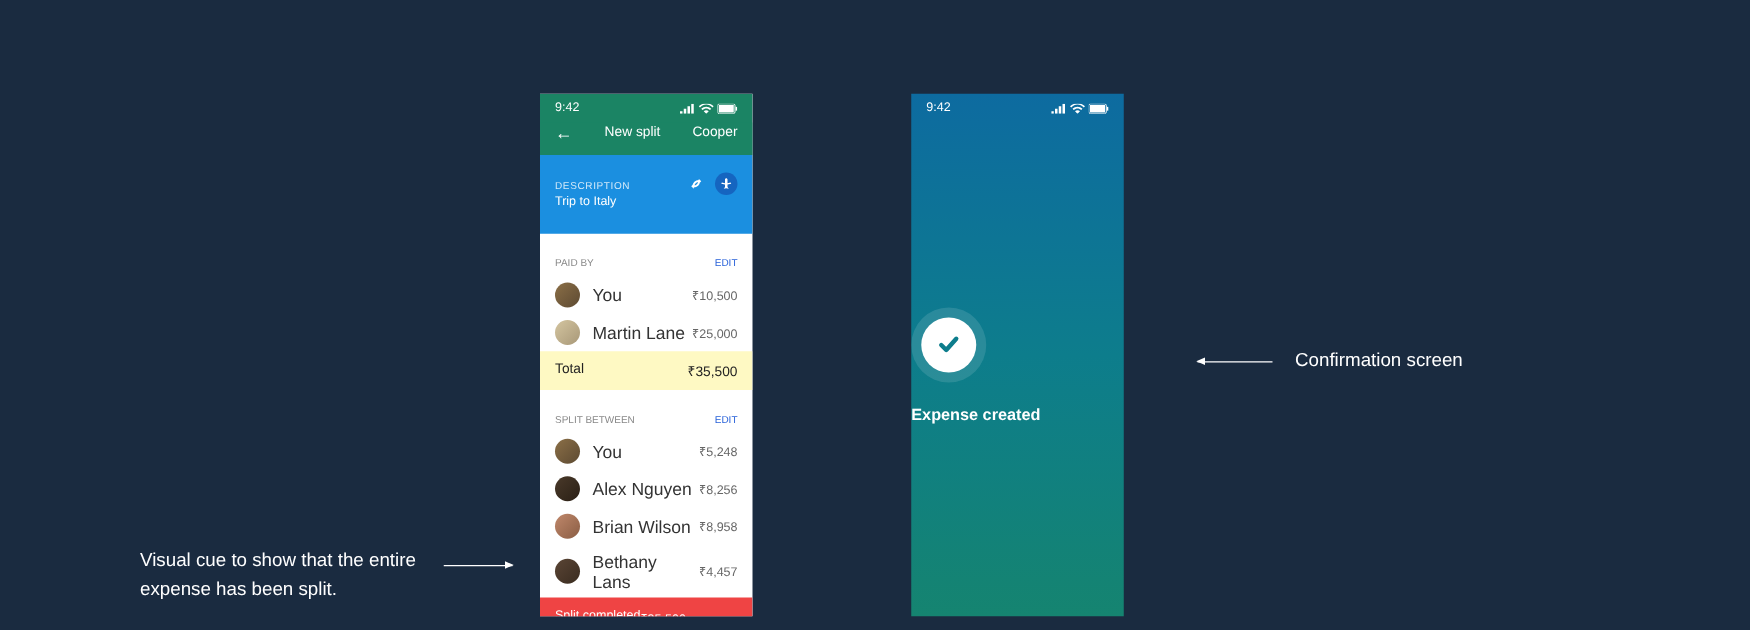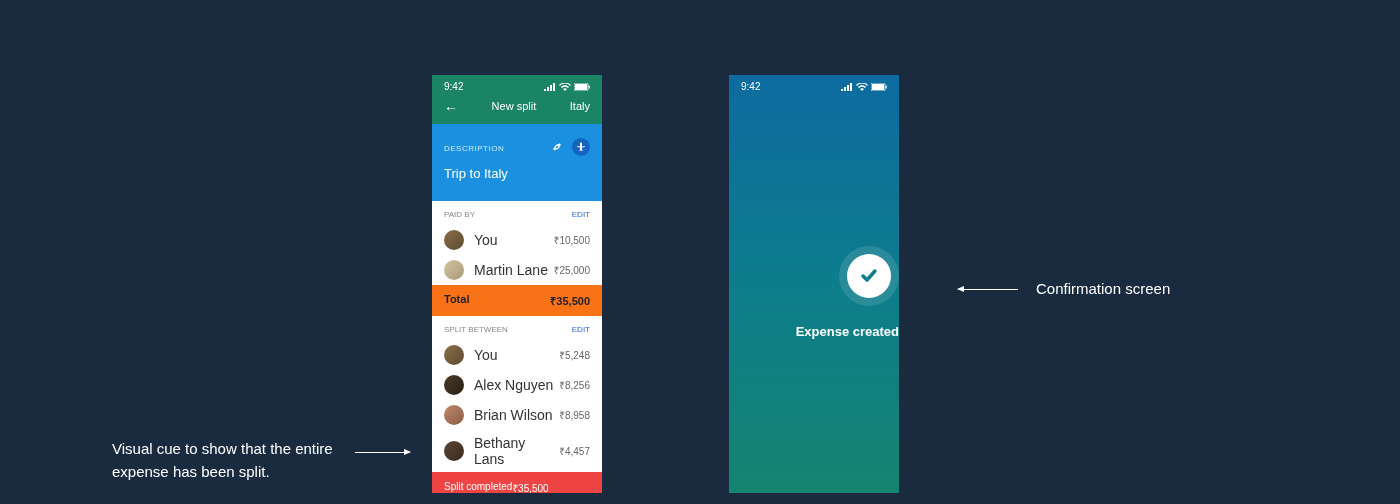--- a/index.html
+++ b/index.html
@@ -8,34 +8,34 @@
 .phone-1{left:432px;height:418px}
 .phone-2{left:729px;height:418px;background:linear-gradient(180deg,#0d6ba0 0%,#0d7d8c 50%,#158470 100%)}
 .status-bar{display:flex;justify-content:space-between;align-items:center;padding:6px 12px;color:#fff;font-size:10px;font-weight:500}
 .status-icons{display:flex;gap:3px;align-items:center}
 .header{background:#1b8464;color:#fff;padding:0 12px 10px;display:flex;justify-content:space-between;align-items:center;font-size:11px}
 .header-bar{background:#1b8464}
 .back{font-size:14px;font-weight:300}
 .create{font-size:11px}
 .desc-section{background:#1b8fe0;color:#fff;padding:20px 12px;position:relative}
 .desc-label{font-size:8px;opacity:.8;letter-spacing:.5px}
-.desc-value{font-size:13px;margin-top:13px}
+.desc-value{font-size:10px;margin-top:3px}
 .desc-icons{position:absolute;right:12px;top:14px;display:flex;gap:6px;align-items:center}
 .icon-circle{width:18px;height:18px;display:flex;align-items:center;justify-content:center}
 .icon-plane{background:#1565c0;border-radius:50%}
-.section-head{display:flex;justify-content:space-between;padding:9px 12px 6px;font-size:8px;color:#888}
+.section-head{display:flex;justify-content:space-between;padding:19px 12px 6px;font-size:8px;color:#888}
 .edit{color:#2962d9;font-weight:400}
 .row{display:flex;align-items:center;padding:5px 12px}
 .avatar{width:20px;height:20px;border-radius:50%;margin-right:10px;background:#999;flex-shrink:0}
 .row-name{font-size:14px;color:#333;flex:1}
 .row-amount{font-size:10px;color:#666}
-.total-row{background:#f97316;padding:8px 12px;display:flex;justify-content:space-between;font-size:11px;font-weight:700;color:#222}
+.total-row{background:#fef9c3;padding:8px 12px;display:flex;justify-content:space-between;font-size:11px;font-weight:400;color:#222}
 .split-complete{background:#ef4444;color:#fff;padding:9px 12px;display:flex;justify-content:flex-start;font-size:10px;font-weight:500}
 .footer{background:#fff;display:flex;align-items:center;padding:10px 12px;gap:14px;font-size:9px;color:#888;border-top:1px solid #eee}
-.confirm-content{display:flex;flex-direction:column;align-items:flex-end;justify-content:center;height:calc(100% - 30px);color:#fff}
+.confirm-content{display:flex;flex-direction:column;align-items:flex-start;justify-content:center;height:calc(100% - 30px);color:#fff}
 .check-outer{width:60px;height:60px;border-radius:50%;background:rgba(255,255,255,.12);display:flex;align-items:center;justify-content:center;margin-bottom:18px}
 .check-inner{width:44px;height:44px;border-radius:50%;background:#fff;display:flex;align-items:center;justify-content:center}
 .confirm-text{font-size:13px;font-weight:600}
 .annotation{position:absolute;color:#fff;font-size:15px;line-height:1.5}
 .annotation-left{left:112px;top:438px;width:280px}
 .annotation-right{left:1036px;top:278px}
 .arrow{position:absolute;background:#fff;height:1px}
 .arrow-left{left:355px;top:452px;width:55px}
 .arrow-right{left:958px;top:289px;width:60px}
 .arrow::before{content:"";position:absolute;width:0;height:0;border-style:solid}
@@ -64,21 +64,21 @@
         <svg width="16" height="8" viewBox="0 0 16 8">
             <rect x="0" y="0" width="14" height="8" rx="1.5" fill="none" stroke="#fff" stroke-width="0.8"></rect>
             <rect x="1" y="1" width="12" height="6" fill="#fff"></rect>
             <rect x="14.5" y="2.5" width="1.2" height="3" fill="#fff"></rect>
           </svg>
       </div>
     </div>
     <div class="header">
       <span class="back">←</span>
       <span>New split</span>
-      <span class="create">Italy</span>
+      <span class="create">Cooper</span>
     </div>
   </div>
 
   <div class="desc-section">
     <div class="desc-label">DESCRIPTION</div>
     <div class="desc-value">Trip to Italy</div>
     <div class="desc-icons">
       <span class="icon-circle">
         <svg width="12" height="12" viewBox="0 0 12 12">
             <path fill="#fff" d="M8 2l2 2-2 2V4.5A3.5 3.5 0 004.5 8H3a5 5 0 015-5V2zM4 10l-2-2 2-2v1.5A3.5 3.5 0 007.5 4H9a5 5 0 01-5 5v1z"></path>

